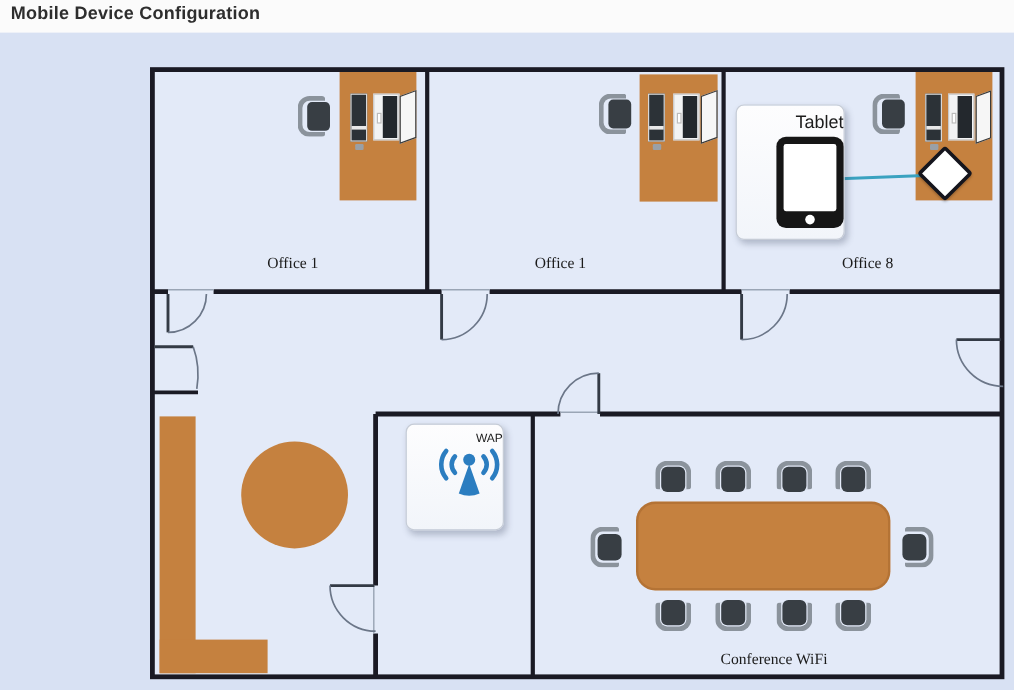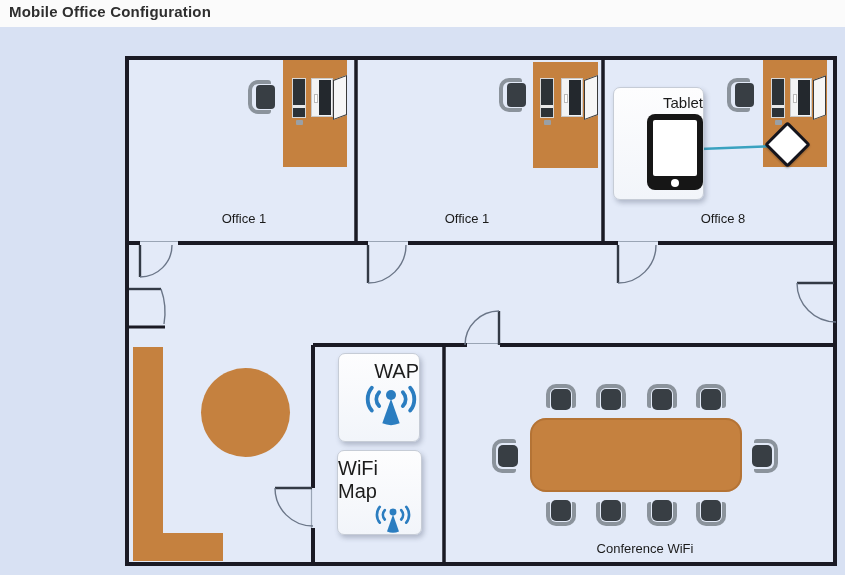--- a/index.html
+++ b/index.html
@@ -43,40 +43,40 @@
   .chair-e .arm { right:0; top:0; width:24px; height:34px; border-left:none; border-radius:3px 10px 10px 3px; }
   .chair-e .seat { right:6px; top:6px; width:20px; height:22px; }
   .chair-office { width:28px; height:34px; }
   .chair-office .arm { left:0; top:0; width:23px; height:34px; border-right:none; border-radius:10px 3px 3px 10px; }
   .chair-office .seat { left:8px; top:5px; width:19px; height:24px; border-radius:4px; }
 
   
   .plan-svg { position:absolute; left:0; top:0; z-index:5; }
 
   
-  .room-label { position:absolute; z-index:8; font-size:13px; color:#1b1b1b; text-align:center; }
+  .room-label { position:absolute; z-index:8; font-size:13px; color:#1b1b1b; text-align:center;font-family:Liberation Serif, serif; }
 
   
   .device-card { position:absolute; z-index:20; background:linear-gradient(#fdfdfe,#f2f5fa); border:1px solid #c6ccd6; border-radius:7px; box-shadow:2px 3px 5px rgba(60,70,95,.3); display:flex; flex-direction:column; align-items:flex-end; cursor:pointer; }
-  .device-card .card-label { font-size:20px; color:#1c1c1c; margin-top:6px; }
+  .device-card .card-label { font-size:10px; color:#1c1c1c; margin-top:6px; }
   .tablet-card .card-label { font-size:15px; }
   .tablet-icon { position:relative; width:56px; height:76px; margin-top:3px; background:#161616; border-radius:8px; }
   .tablet-icon .screen { position:absolute; left:6px; right:6px; top:6px; bottom:14px; background:#fff; border-radius:2px; }
   .tablet-icon .home-dot { position:absolute; left:50%; bottom:3px; width:8px; height:8px; margin-left:-4px; border-radius:50%; background:#fff; }
   .wifi-icon { margin-top:2px; }
 
   
   .diamond { position:absolute; z-index:18; width:33px; height:33px; background:#fff; border:3px solid #15151d; border-radius:3px; transform:rotate(45deg); box-shadow:1px 1px 2px rgba(0,0,0,.25); cursor:pointer; }
 </style>
 </head>
 <body>
 
 <div class="stage">
   <div class="topbar">
-    <div class="page-title">Mobile Office Configuration</div>
+    <div class="page-title">Mobile Device Configuration</div>
   </div>
 
   <div class="canvas">
 
     <div class="floor" style="left:127px; top:31px; width:708px; height:506px;"></div>
 
     <div class="furn" style="left:283px; top:33px; width:64px; height:107px;"></div>
     <div class="furn" style="left:533px; top:35px; width:65px; height:106px;"></div>
     <div class="furn" style="left:763px; top:33px; width:64px; height:107px;"></div>
 
@@ -224,30 +224,17 @@
           <path d="M9,3 C3,10 3,21 9,28"></path>
             <path d="M17,8 C13,12.5 13,18.5 17,23"></path>
           <path d="M51,3 C57,10 57,21 51,28"></path>
             <path d="M43,8 C47,12.5 47,18.5 43,23"></path>
         </g>
         <circle cx="30" cy="11" r="5.5" fill="#2b7dc0"></circle>
         <path d="M30,15 L20.5,42 Q30,46 39.5,42 Z" fill="#2b7dc0"></path>
       </svg>
     </div>
 
-    <div class="device-card" style="left:337px; top:423px; width:85px; height:85px;">
-      <div class="card-label">WiFi Map</div>
-      <svg class="wifi-icon" width="56" height="42" viewBox="0 0 60 46">
-        <g stroke="#2b7dc0" stroke-width="4.2" stroke-linecap="round" fill="none">
-          <path d="M9,3 C3,10 3,21 9,28"></path>
-            <path d="M17,8 C13,12.5 13,18.5 17,23"></path>
-          <path d="M51,3 C57,10 57,21 51,28"></path>
-            <path d="M43,8 C47,12.5 47,18.5 43,23"></path>
-        </g>
-        <circle cx="30" cy="11" r="5.5" fill="#2b7dc0"></circle>
-        <path d="M30,15 L20.5,42 Q30,46 39.5,42 Z" fill="#2b7dc0"></path>
-      </svg>
-    </div>
 
     <div class="diamond" style="left:771px; top:101px;"></div>
 
   </div>
 </div>
 
 </body></html>

